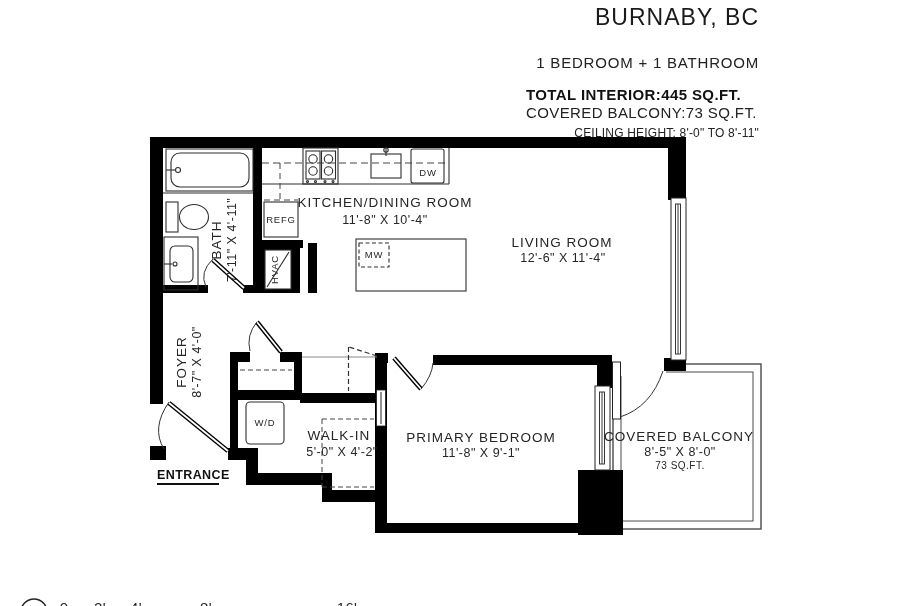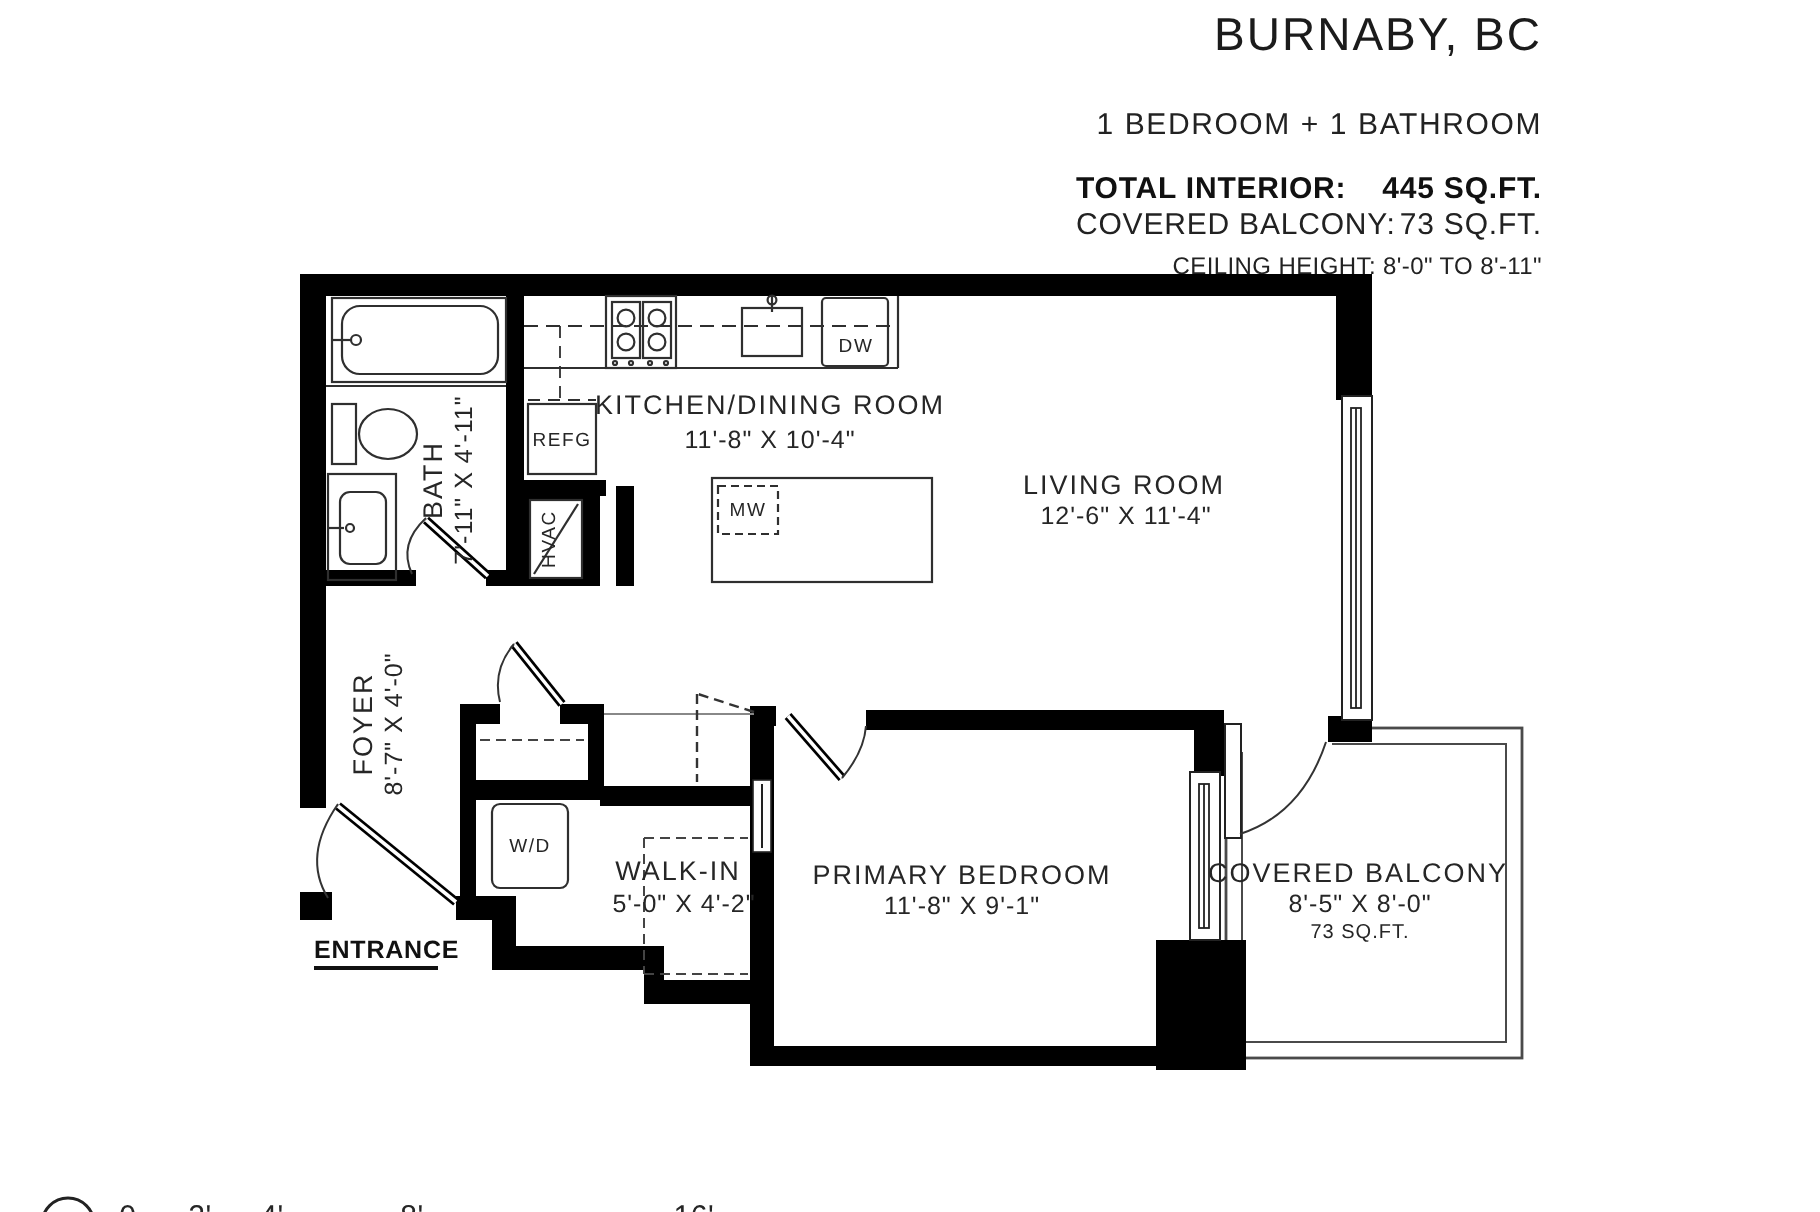--- a/index.html
+++ b/index.html
@@ -1,26 +1,26 @@
 <!DOCTYPE html>
 <html><head>
 <meta charset="utf-8">
 <style>
   html,body{margin:0;padding:0;background:#fff;}
   .canvas{
     position:relative;width:779px;height:606px;background:#ffffff;
-    font-family:"Liberation Sans",sans-serif;overflow:hidden;padding-left:12px;
+    font-family:"Liberation Sans",sans-serif;overflow:hidden;
   }
   .header{
     position:absolute;top:4px;right:20px;text-align:right;color:#1e1e1e;
   }
   .city{font-size:23px;letter-spacing:1px;color:#1b1b1b;}
   .unit-type{font-size:15px;letter-spacing:.8px;margin-top:23px;color:#222;}
   .stats{margin-top:15px;}
-  .stat-row{display:flex;justify-content:space-between;width:233px;margin-left:auto;
+  .stat-row{display:flex;justify-content:flex-start;width:233px;margin-left:auto;
     font-size:15px;line-height:18px;letter-spacing:.4px;color:#222;}
   .stat-row.bold{font-weight:bold;color:#111;}
   .ceiling{font-size:12px;letter-spacing:.2px;margin-top:4px;color:#222;}
   svg text{fill:#262626;}
   .room-name{font-size:13.5px;letter-spacing:1px;}
   .room-dims{font-size:12.5px;letter-spacing:.5px;}
   .room-area{font-size:10px;letter-spacing:.5px;}
   .fix-label{font-size:9.5px;letter-spacing:.8px;}
   .entrance{font-size:12.5px;font-weight:bold;letter-spacing:.4px;fill:#111;}
   .scale-label{font-size:15px;letter-spacing:.3px;}

